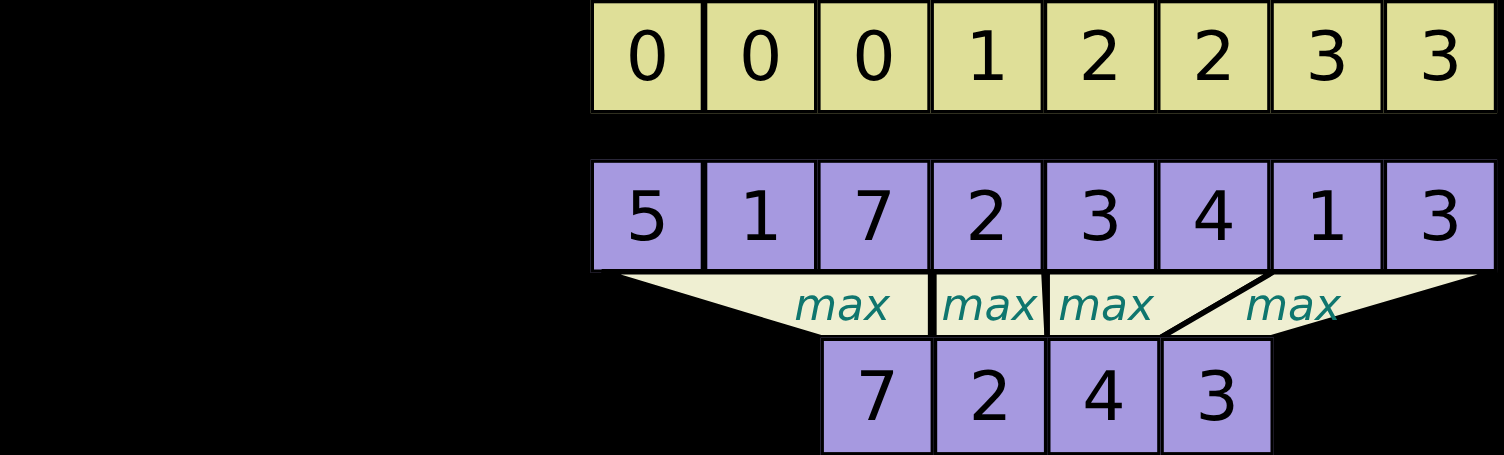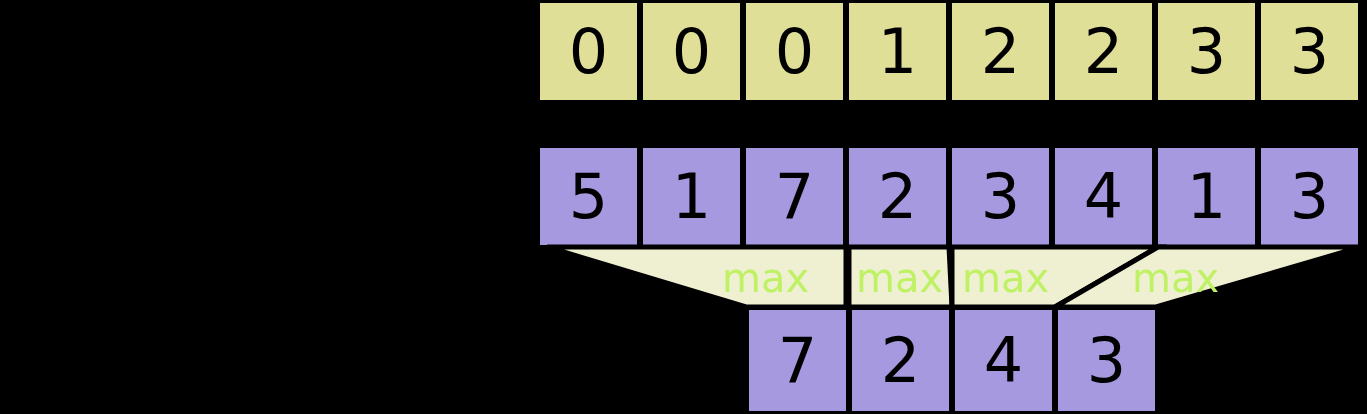--- a/index.html
+++ b/index.html
@@ -40,23 +40,24 @@
     font-size:62px;
   }
   #funnel-layer{
     position:absolute;left:0;top:0;
     width:1367px;height:414px;
     pointer-events:none;
   }
   .max-label{
     position:absolute;
     font-size:40px;
-    color:#bef264;
+    color:#0f766e;
     line-height:1;
     white-space:nowrap;
+    font-style:italic;
   }
 </style>
 </head>
 <body>
 
 <div id="stage">
 
   <div class="row" id="row-index">
     <div class="cell">0</div>
     <div class="cell">0</div>

